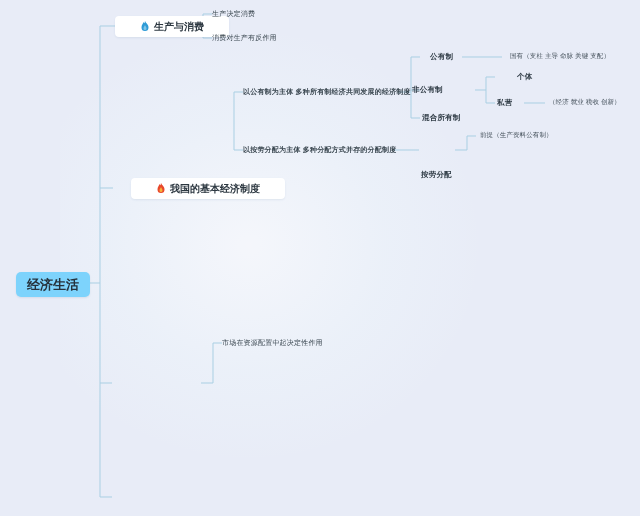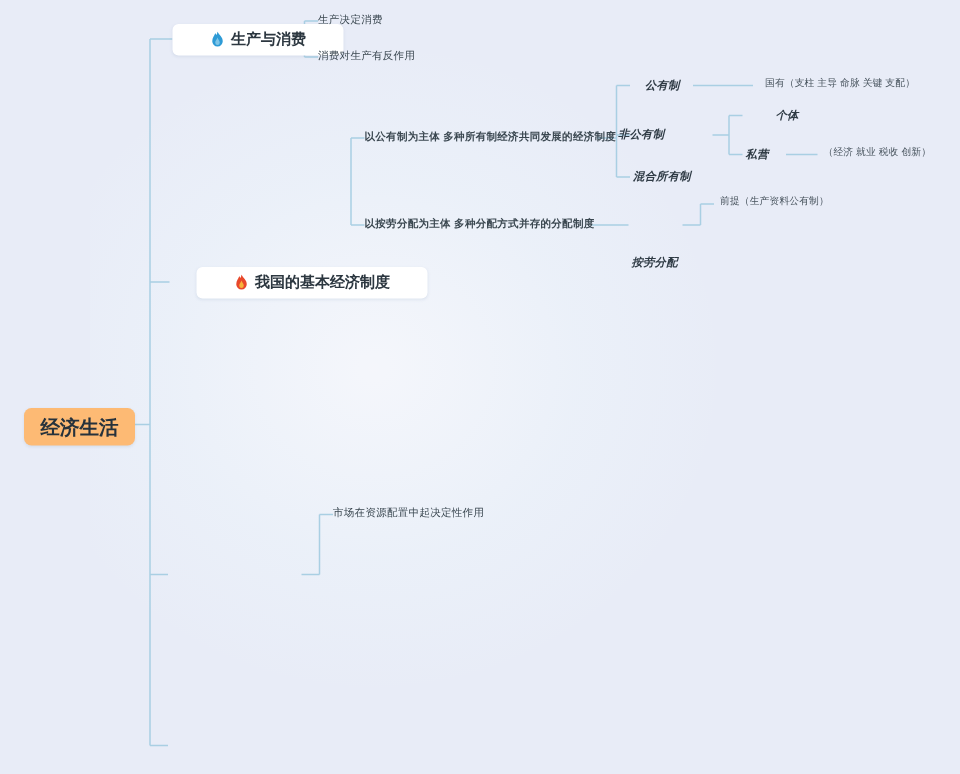--- a/index.html
+++ b/index.html
@@ -47,21 +47,21 @@
   }
   .node {
     position: absolute;
     white-space: nowrap;
     line-height: 1;
     display: flex;
     align-items: center;
   }
   
   .node.root {
-    background: #fdba74;
+    background: #7dd3fc;
     border-radius: 5px;
     padding: 6px 11px;
     font-size: 13px;
     font-weight: bold;
     color: #26323c;
     box-shadow: 0 1px 2px rgba(120,150,180,0.18);
   }
   
   .node.topic {
     background: #ffffff;
@@ -84,21 +84,20 @@
     letter-spacing: 0.2px;
   }
   .node.leaf.b {
     font-weight: bold;
   }
   .node.sub {
     font-size: 7.5px;
     color: #2f3b45;
     font-weight: bold;
     letter-spacing: 0.2px;
-    font-style: italic;
   }
   .node.note {
     font-size: 6.5px;
     color: #46525c;
     letter-spacing: 0.1px;
   }
 </style>
 </head>
 <body>
 

